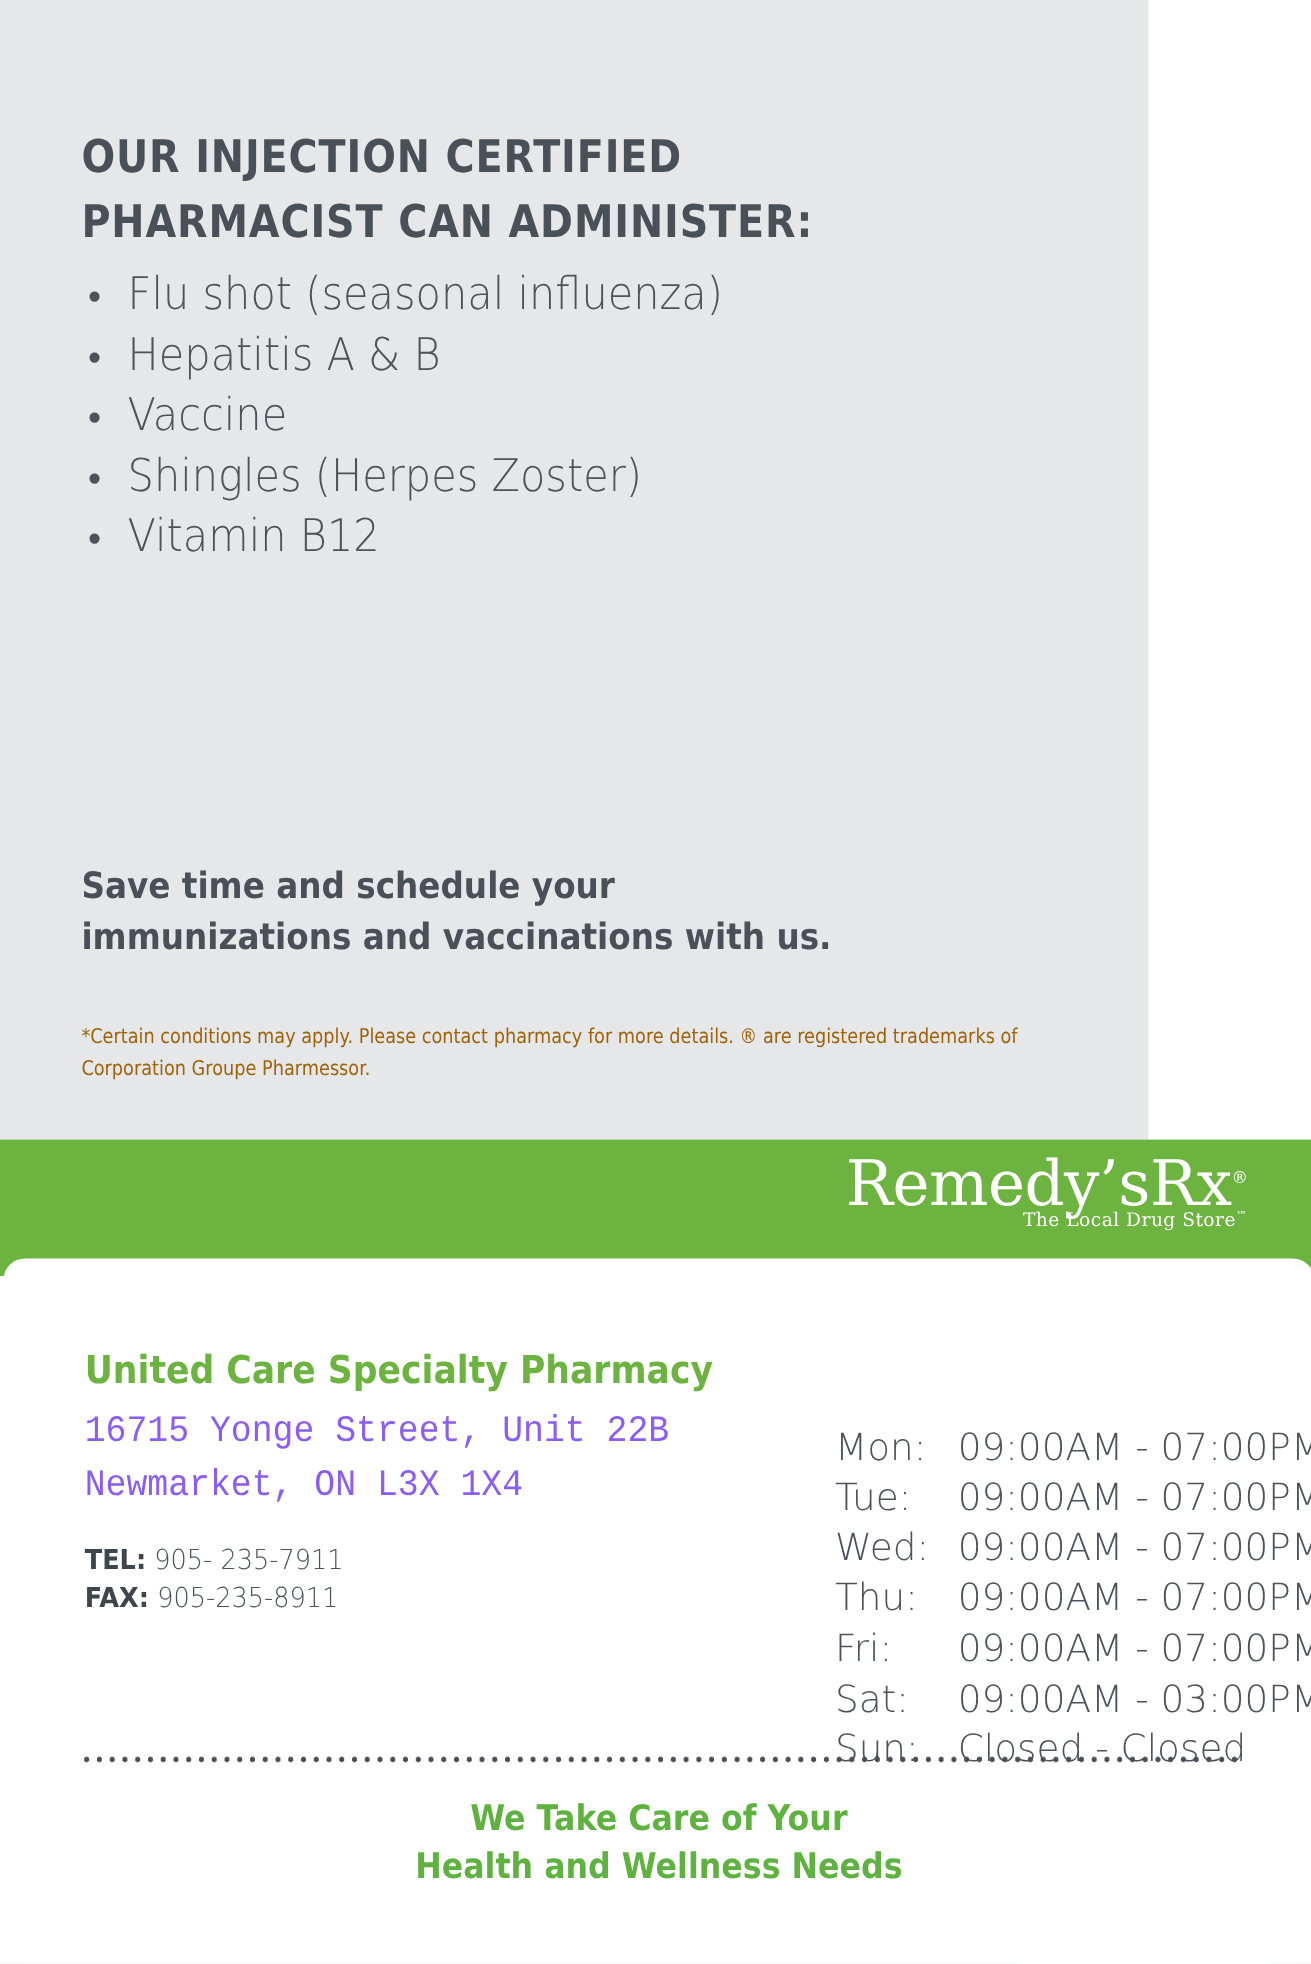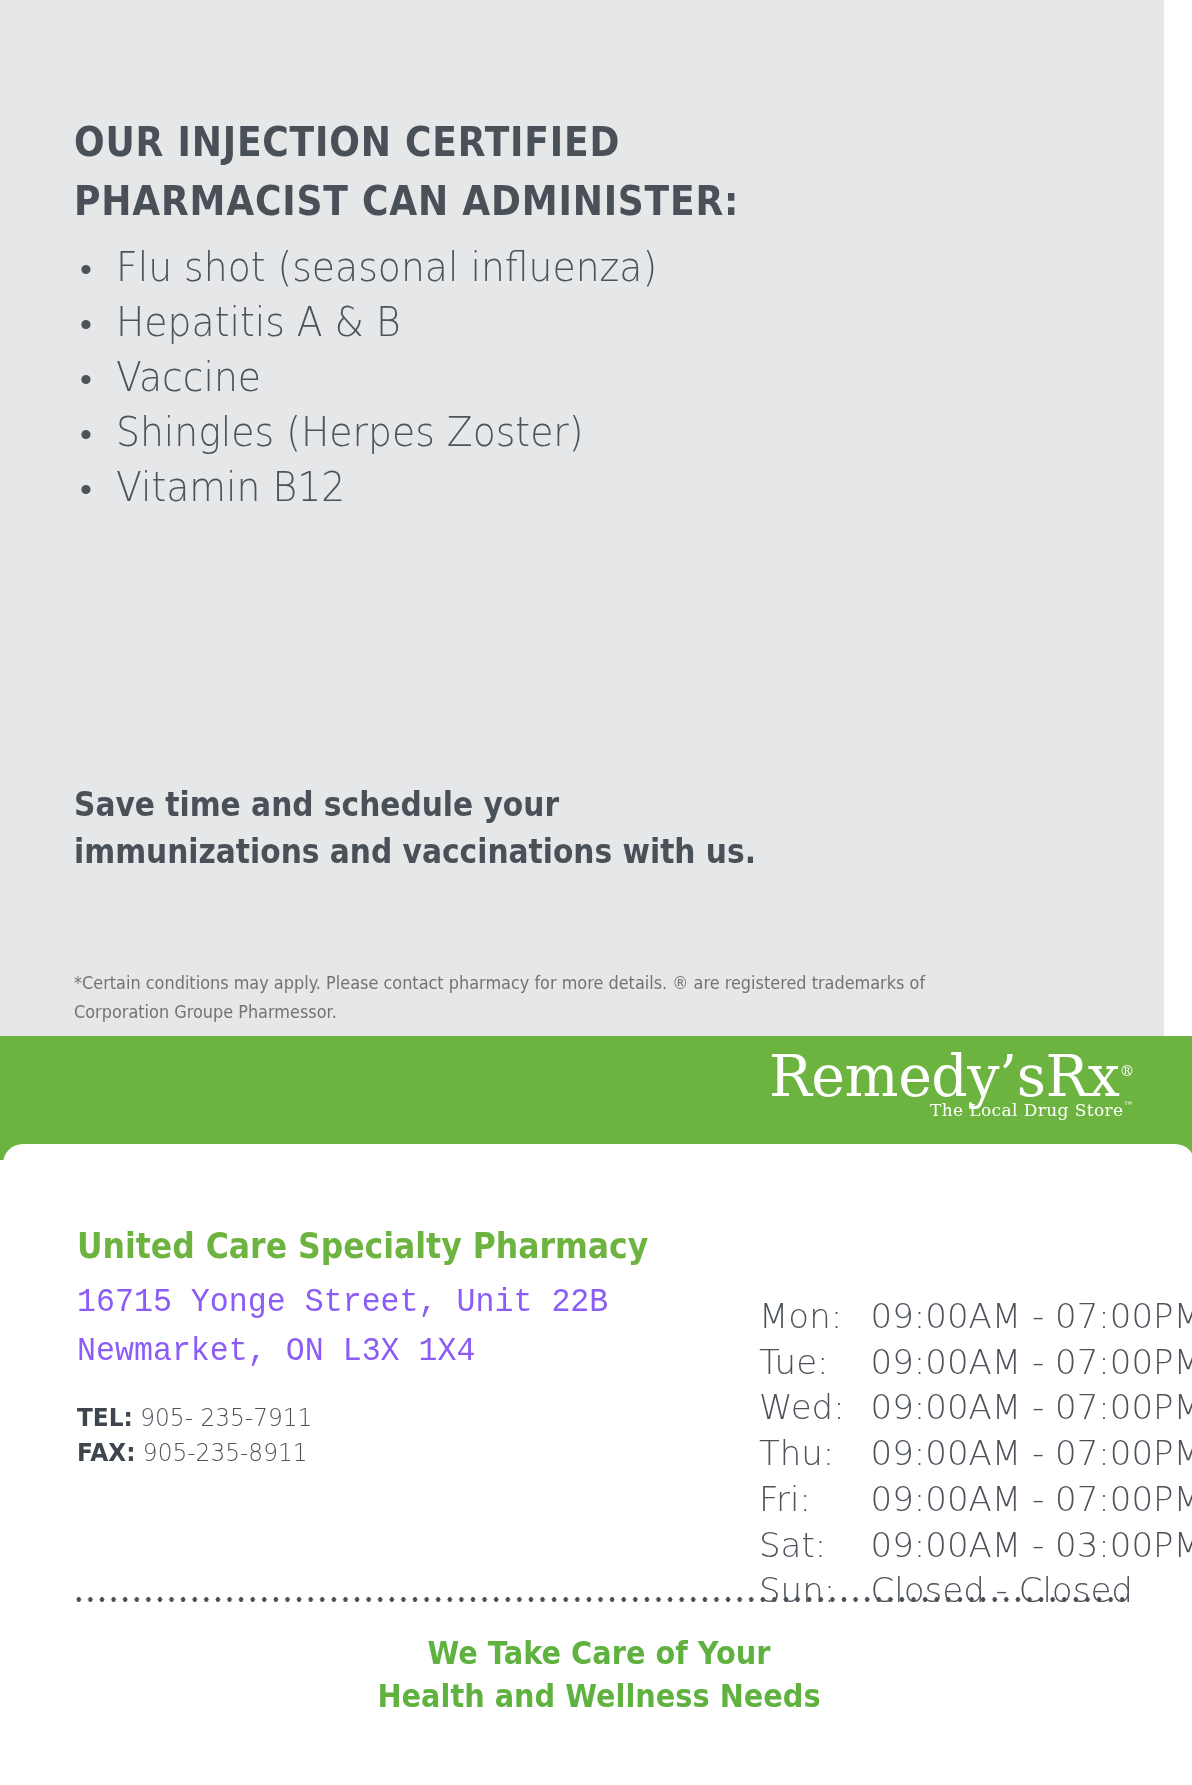--- a/index.html
+++ b/index.html
@@ -13,21 +13,21 @@
     font-family: "Liberation Sans", sans-serif;
     overflow: hidden;
     position: relative;
   }
 
   
   .top-panel {
     position: absolute;
     left: 0;
     top: 0;
-    width: 1164px;
+    width: 1044px;
     height: 1036px;
     background: #e5e7e9;
     box-sizing: border-box;
   }
 
   .headline {
     position: absolute;
     left: 74px;
     top: 86px;
     width: 820px;
@@ -96,23 +96,22 @@
   }
 
   .fineprint {
     position: absolute;
     left: 74px;
     top: 928px;
     width: 1055px;
     font-family: "DejaVu Sans", sans-serif;
     font-size: 18.5px;
     line-height: 1.58;
-    color: #737373;
+    color: #a16207;
     font-weight: 400;
-    margin-top: 40px;
   }
   .fineprint-line {
     display: block;
     white-space: nowrap;
     transform: scaleX(0.87);
     transform-origin: left top;
   }
 
   
   .logo-band {

